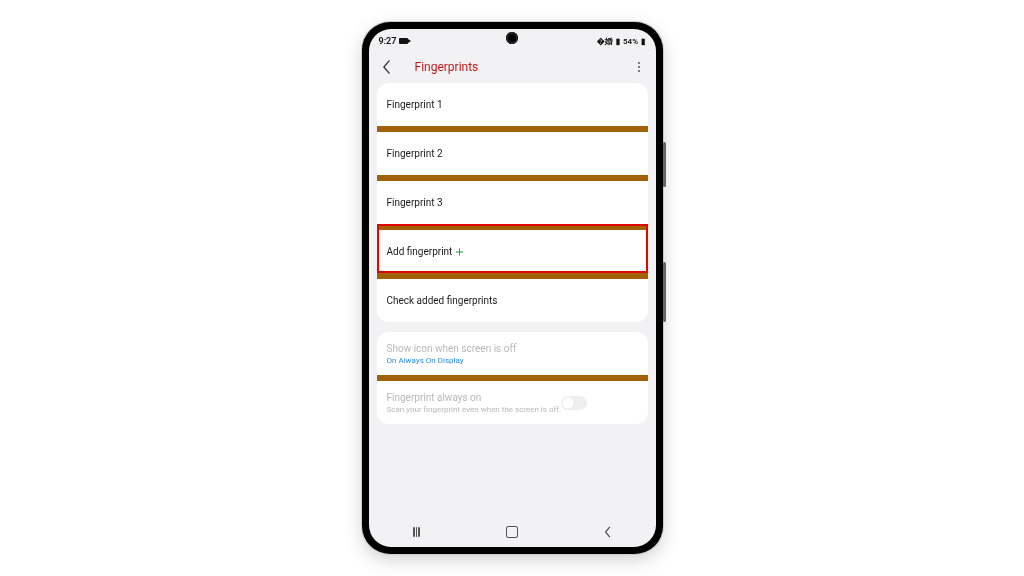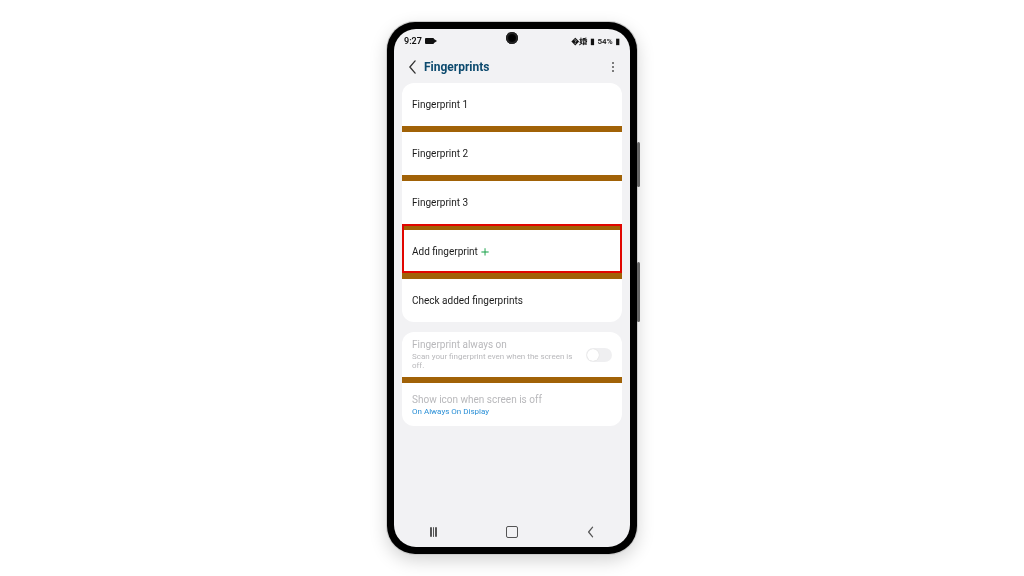--- a/index.html
+++ b/index.html
@@ -1,38 +1,38 @@
 <!DOCTYPE html>
 <html><head>
 <meta charset="utf-8">
 <style>
   html,body{margin:0;padding:0;width:1024px;height:576px;background:#fff;font-family:-apple-system,BlinkMacSystemFont,"Segoe UI",Roboto,Arial,sans-serif;overflow:hidden}
   .stage{width:1024px;height:576px;display:flex;align-items:center;justify-content:center}
 
   
-  .phone{position:relative;width:250px;height:532px;background:#000;border-radius:28px;box-shadow:0 0 0 1px #ccc,0 6px 18px rgba(0,0,0,.18)}
+  .phone{position:relative;width:301px;height:532px;background:#000;border-radius:28px;box-shadow:0 0 0 1px #ccc,0 6px 18px rgba(0,0,0,.18)}
   .screen{position:absolute;top:7px;left:7px;right:7px;bottom:7px;background:#f2f2f4;border-radius:22px;overflow:hidden}
   .camera{position:absolute;top:3px;left:50%;transform:translateX(-50%);width:12px;height:12px;border-radius:50%;background:#000;z-index:20;box-shadow:inset 0 0 0 2px #222,inset 0 0 3px #555}
   .side-btn{position:absolute;right:-3px;width:3px;background:#666;border-radius:2px}
   .side-btn.b1{top:120px;height:45px}
   .side-btn.b2{top:240px;height:60px}
 
   
   .statusbar{height:20px;display:flex;align-items:center;justify-content:space-between;padding:2px 10px 0;font-size:9px;font-weight:600;color:#111}
   .sb-left,.sb-right{display:flex;align-items:center;gap:3px}
   .sb-right span{font-size:8px}
   .video-ic{display:inline-block;width:9px;height:6px;background:#111;border-radius:1px;position:relative}
   .video-ic::after{content:"";position:absolute;right:-3px;top:1px;border-left:3px solid #111;border-top:2px solid transparent;border-bottom:2px solid transparent}
   .wifi-ic,.sig-ic,.bat-ic{font-family:Arial}
 
   
   .header{height:32px;display:flex;align-items:center;padding:0 10px;background:#f2f2f4}
   .back{width:16px;display:flex;align-items:center;justify-content:center}
   .back svg{width:9px;height:14px}
-  .htitle{font-size:12px;font-weight:700;margin-left:4px;color:#0c4a6e;flex:1}
+  .htitle{font-size:12px;font-weight:400;margin-left:20px;color:#b91c1c;flex:1}
   .kebab{width:14px;display:flex;flex-direction:column;align-items:center;gap:2px}
   .kebab span{width:2px;height:2px;border-radius:50%;background:#555}
 
   
   .content{padding:0 8px 8px}
   .card{background:#fff;border-radius:12px;overflow:hidden;margin-bottom:10px}
   .row{min-height:29px;padding:7px 10px;display:flex;align-items:center;justify-content:flex-start;font-size:10px;color:#1a1a1a;position:relative}
   .row + .row{border-top:6px solid #a16207}
   .row.hl{outline:2px solid #e10600;outline-offset:-2px;z-index:2}
   .row .sub{display:block;font-size:8px;color:#b8b8bb;margin-top:2px}
@@ -106,30 +106,30 @@
             <span class="plus">＋</span>
           </div>
           <div class="row">
               <span class="lbl">Check added fingerprints</span>
             </div>
         </div>
 
         <div class="card">
           <div class="row disabled">
             <span>
+              <span class="lbl">Show icon when screen is off</span>
+              <span class="sub link">On Always On Display</span>
+            </span>
+          </div>
+          <div class="row disabled">
+            <span>
               <span class="lbl">Fingerprint always on</span>
               <span class="sub">Scan your fingerprint even when the screen is off.</span>
             </span>
             <span class="toggle off dim"></span>
-          </div>
-          <div class="row disabled">
-            <span>
-              <span class="lbl">Show icon when screen is off</span>
-              <span class="sub link">On Always On Display</span>
-            </span>
           </div>
         </div>
 
 
       </div>
 
       <div class="navbar">
         <div class="nk">
             <div class="nk-recents">
               <span></span>

